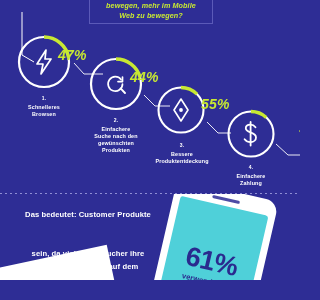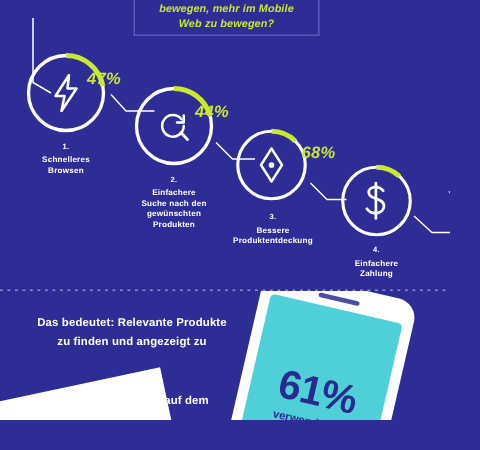--- a/index.html
+++ b/index.html
@@ -28,21 +28,21 @@
 
   
   .step{position:absolute;}
   .ring{position:absolute;left:0;top:0;}
   .glyph{
     position:absolute;left:0;top:0;width:100%;height:100%;
     display:flex;align-items:center;justify-content:center;
   }
   .pct{
     position:absolute;color:#c8e832;font-weight:bold;font-style:italic;
-    font-size:11px;white-space:nowrap;letter-spacing:.2px;
+    font-size:14px;white-space:nowrap;letter-spacing:.2px;
   }
   .caption{
     position:absolute;text-align:center;color:#ffffff;
     font-size:5.4px;font-weight:bold;line-height:7.2px;letter-spacing:.15px;
   }
   .capnum{
     display:block;color:#ffffff;font-size:5px;font-weight:bold;
     margin-bottom:1.5px;letter-spacing:.2px;
   }
 
@@ -158,21 +158,21 @@
       <circle cx="25" cy="25" r="22.5" fill="none" stroke="#ffffff" stroke-width="2.1"></circle>
       <circle cx="25" cy="25" r="22.5" fill="none" stroke="#c8e832" stroke-width="3.3" stroke-dasharray="49.5 141.4" stroke-dashoffset="31.8" stroke-linecap="butt" transform="rotate(-90 25 25)"></circle>
     </svg>
     <div class="glyph">
       <svg width="22" height="24" viewBox="0 0 22 24">
         <path d="M11 1 L18 12 L11 23 L4 12 Z" fill="none" stroke="#ffffff" stroke-width="1.6" stroke-linejoin="round"></path>
         <circle cx="11" cy="12" r="1.9" fill="#ffffff"></circle>
       </svg>
     </div>
   </div>
-  <div class="pct" style="left:201px;top:96px;">68%</div>
+  <div class="pct" style="left:201px;top:96px;">55%</div>
   <div class="caption" style="left:146px;top:142px;width:72px;">
     <span class="capnum">3.</span>
     <span>Bessere</span><br>
     <span>Produktentdeckung</span>
   </div>
 
   <div class="step" style="left:226px;top:109px;width:50px;height:50px;">
     <svg class="ring" width="50" height="50" viewBox="0 0 50 50">
       <circle cx="25" cy="25" r="22.5" fill="none" stroke="#ffffff" stroke-width="2.1"></circle>
       <circle cx="25" cy="25" r="22.5" fill="none" stroke="#c8e832" stroke-width="3.3" stroke-dasharray="46.7 141.4" stroke-dashoffset="30.0" stroke-linecap="butt" transform="rotate(-90 25 25)"></circle>
@@ -191,25 +191,25 @@
     <span>Zahlung</span>
   </div>
 
   <div class="divider"></div>
 
   <div class="bottom">
 
     <div class="wedge"></div>
 
     <div class="concl">
-      <span>Das bedeutet: Relevante Produkte</span><br>
-      <span>zu finden und angezeigt zu</span><br>
+      <span>Das bedeutet: Customer Produkte</span><br>
       <br>
       <br>
-      <span>Produkte Journeys auf dem</span><br>
+      <span>sein, da viele Verbraucher ihre</span><br>
+      <span>Customer Zahlung auf dem</span><br>
     </div>
 
     <div class="phone-wrap">
       <div class="phone-body">
         <div class="phone-speaker"></div>
         <div class="phone-screen">
           <div class="big-pct">61%</div>
           <div class="phone-sub">
             <span>verwenden ihr</span><br>
             <span>Smartphone gerne</span><br>

